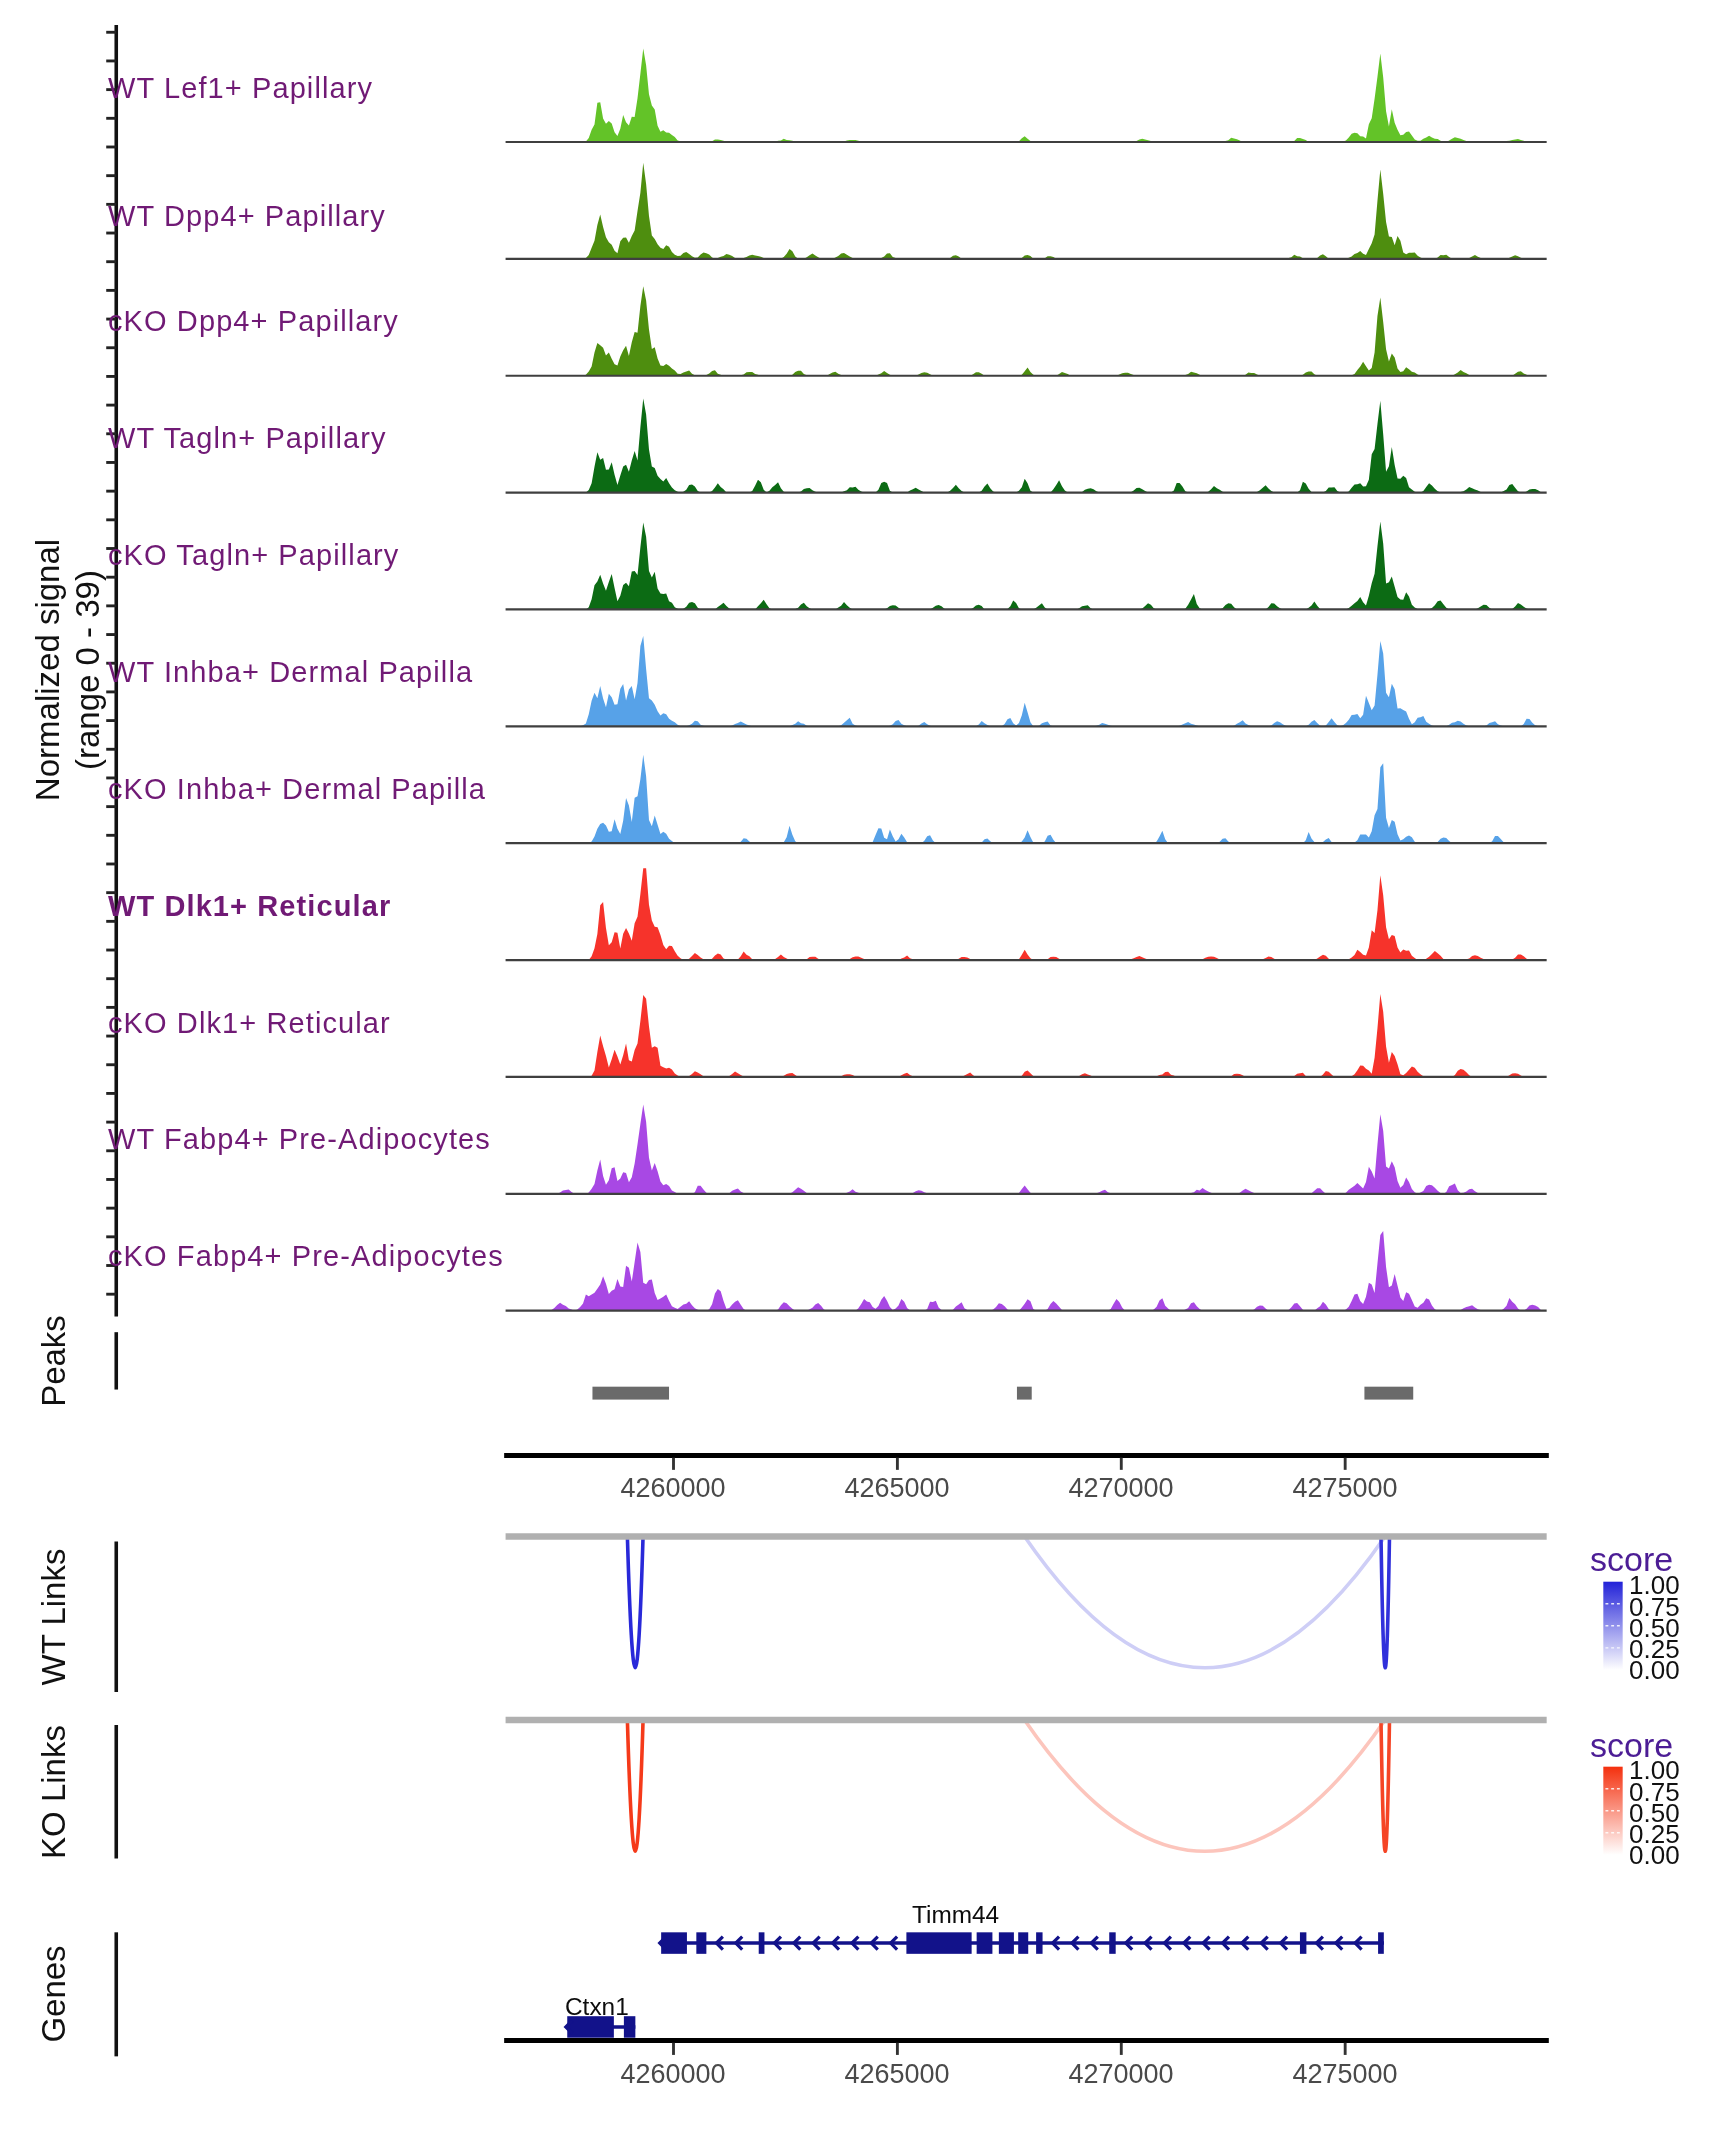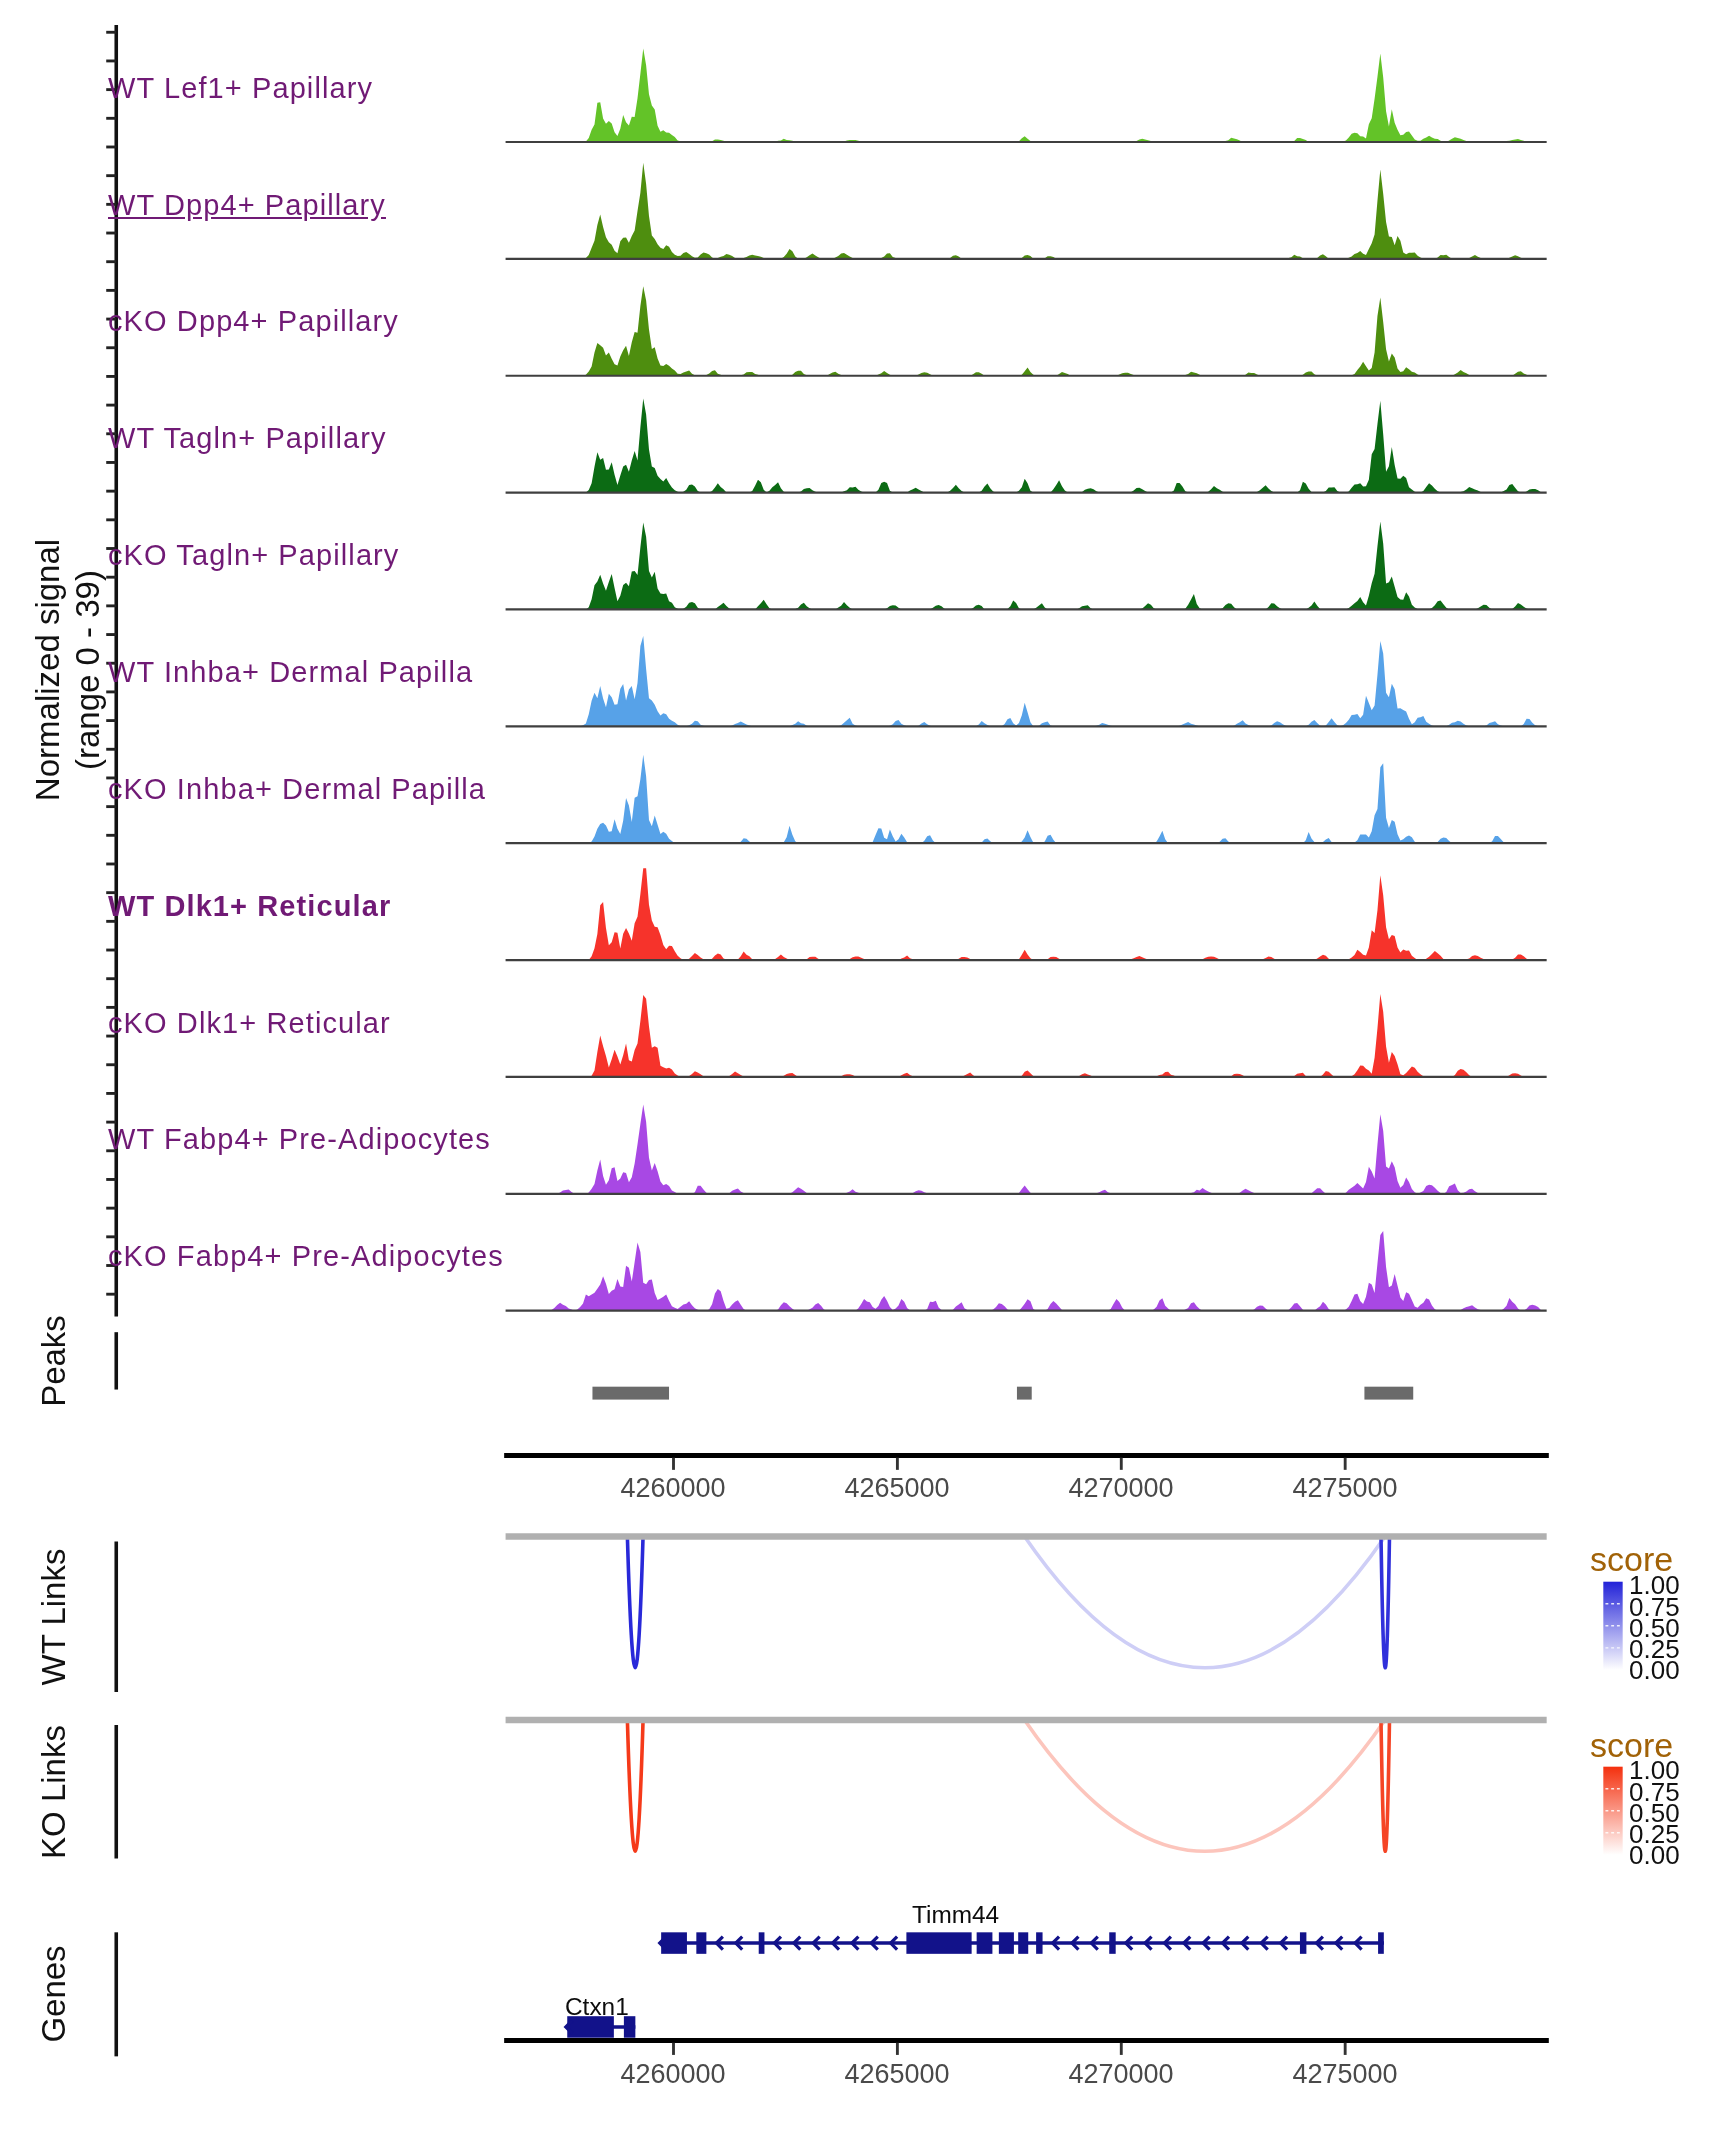--- a/index.html
+++ b/index.html
@@ -7,21 +7,21 @@
         font-family:"Liberation Sans", sans-serif;}
   #gfx{position:absolute;left:0;top:0;}
   .tracklabel{position:absolute;left:108px;width:409px;height:43px;line-height:43px;
     font-size:29px;color:#701a75;letter-spacing:1.1px;white-space:nowrap;}
   .vlabel{position:absolute;white-space:nowrap;font-size:33px;color:#111;
     transform:translate(-50%,-50%) rotate(-90deg);}
   .ylab{position:absolute;left:68px;top:670px;transform:translate(-50%,-50%) rotate(-90deg);
     text-align:center;font-size:33px;line-height:40px;color:#111;white-space:nowrap;}
   .axis-num{position:absolute;width:172px;text-align:center;font-size:27px;color:#4a4a4a;}
   .axis-title{position:absolute;text-align:center;font-size:34px;color:#000;}
-  .legend-title{position:absolute;font-size:34px;color:#a16207;}
+  .legend-title{position:absolute;font-size:34px;color:#4c1d95;}
   .legend-tick{position:absolute;left:1629px;width:93px;font-size:26px;line-height:29px;color:#111;}
   .gene-label{position:absolute;font-size:24.4px;color:#0d0d0d;white-space:nowrap;}
 </style>
 </head>
 <body>
 
 <div class="page">
   <svg id="gfx" width="1721" height="2151" viewBox="0 0 2400 3000">
       <defs>
         <linearGradient id="grad0" x1="0" y1="0" x2="0" y2="1">
@@ -217,21 +217,21 @@
       </g>
     </svg>
 
   <div class="ylab">
     <div>Normalized signal</div>
     <div>(range 0 - 39)</div>
   </div>
 
   <div id="track-labels">
       <div class="tracklabel" style="top:67px;">WT Lef1+ Papillary</div>
-      <div class="tracklabel" style="top:184px;text-decoration:underline;">WT Dpp4+ Papillary</div>
+      <div class="tracklabel" style="top:195px;">WT Dpp4+ Papillary</div>
       <div class="tracklabel" style="top:300px;">cKO Dpp4+ Papillary</div>
       <div class="tracklabel" style="top:417px;">WT Tagln+ Papillary</div>
       <div class="tracklabel" style="top:534px;">cKO Tagln+ Papillary</div>
       <div class="tracklabel" style="top:651px;">WT Inhba+ Dermal Papilla</div>
       <div class="tracklabel" style="top:768px;">cKO Inhba+ Dermal Papilla</div>
       <div class="tracklabel" style="top:885px;font-weight:bold;">WT Dlk1+ Reticular</div>
       <div class="tracklabel" style="top:1002px;">cKO Dlk1+ Reticular</div>
       <div class="tracklabel" style="top:1118px;">WT Fabp4+ Pre-Adipocytes</div>
       <div class="tracklabel" style="top:1235px;">cKO Fabp4+ Pre-Adipocytes</div>
     </div>

